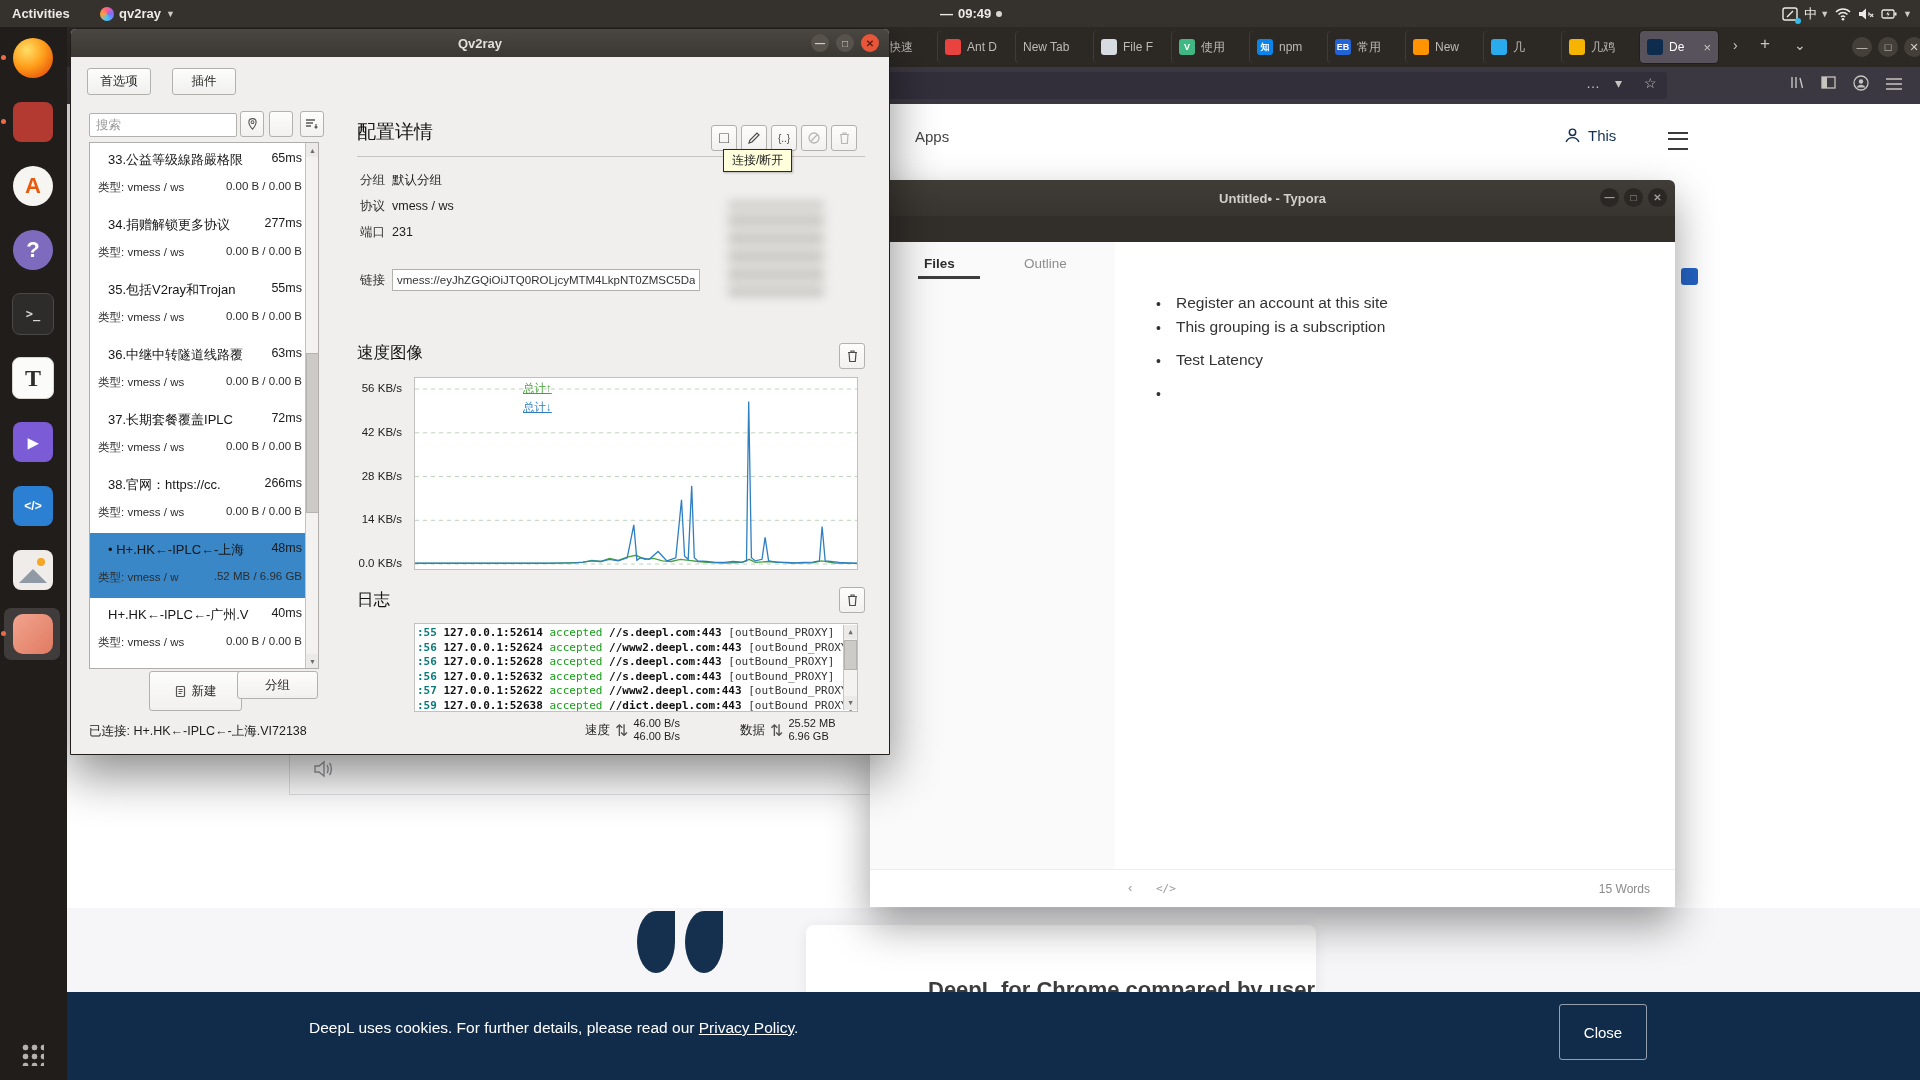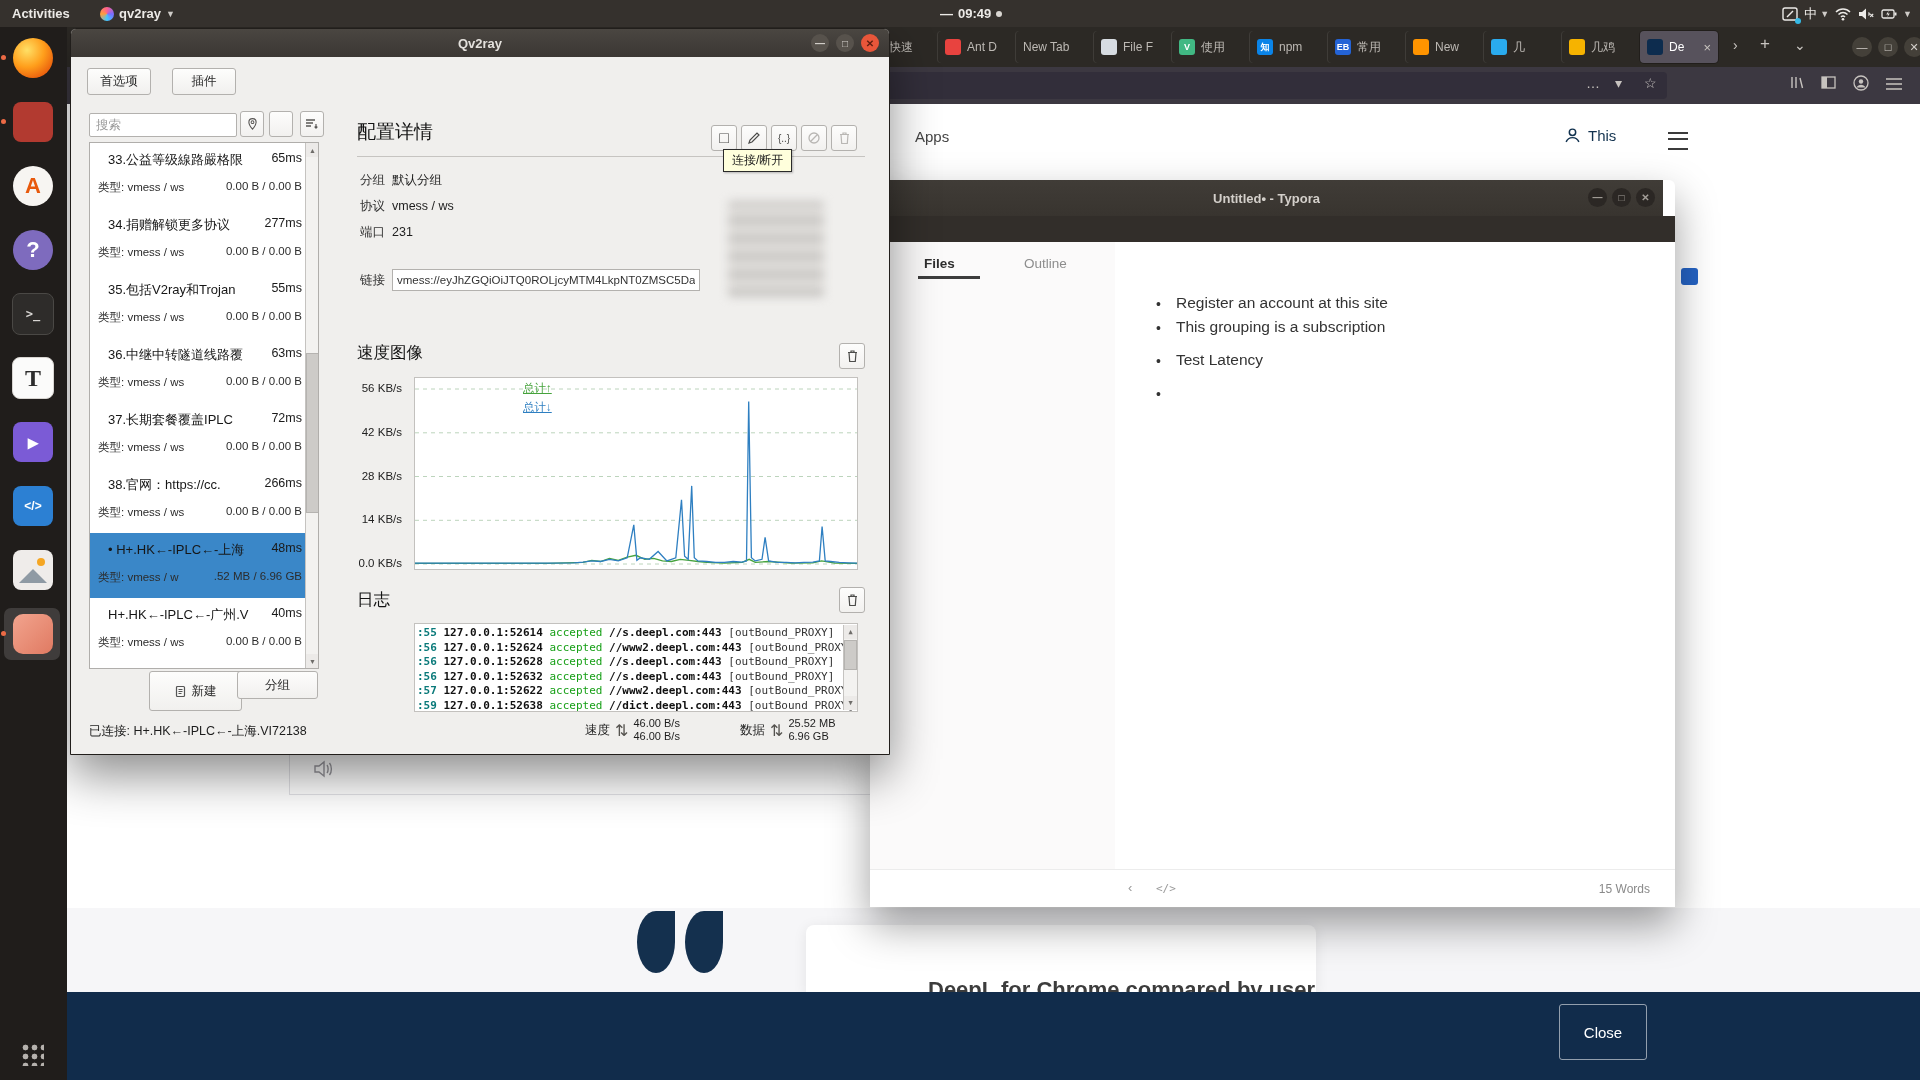--- a/index.html
+++ b/index.html
@@ -82,21 +82,21 @@
   #pg-float{position:absolute;left:1614px;top:164px;width:17px;height:17px;border-radius:3px;background:#2563c4;}
   
   #banner{position:absolute;left:0;top:888px;right:0;height:89px;background:#112c4b;color:#fff;z-index:5;}
   #banner-text{position:absolute;left:242px;top:27px;font-size:15.5px;}
   #banner-text a{color:#fff;}
   #banner-close{position:absolute;left:1492px;top:12px;width:86px;height:54px;border:1px solid rgba(255,255,255,.55);
      border-radius:3px;display:flex;align-items:center;justify-content:center;font-size:15px;background:transparent;color:#fff;}
   
   #typora{position:absolute;left:870px;top:180px;width:805px;height:727px;z-index:20;
           box-shadow:0 18px 42px rgba(0,0,0,.38);border-radius:6px 6px 0 0;overflow:hidden;background:#fff;}
-  #ty-titlebar{position:absolute;left:0;top:0;right:12px;height:36px;background:linear-gradient(#403c37,#38342f);
+  #ty-titlebar{position:absolute;left:0;top:0;right:0;height:36px;background:linear-gradient(#403c37,#38342f);
      display:flex;align-items:center;justify-content:center;color:#d3cfca;font-size:13px;font-weight:bold;}
   #ty-ctls{position:absolute;right:8px;top:8px;display:flex;gap:5px;}
   .ty-ctl{width:19px;height:19px;border-radius:50%;background:#2b2724;color:#a39e98;display:flex;align-items:center;justify-content:center;font-size:10px;}
   #ty-menubar{position:absolute;left:0;top:36px;right:0;height:26px;background:#322e2a;display:flex;align-items:center;
      gap:19px;padding-left:12px;color:#d0ccc7;font-size:13px;}
   #ty-sidebar{position:absolute;left:0;top:62px;width:245px;bottom:37px;background:#fbfafa;border-right:1px solid #e7e6e5;}
   #ty-tab-files{position:absolute;left:54px;top:14px;font-size:13.5px;font-weight:bold;color:#2e2e2e;}
   #ty-files-underline{position:absolute;left:48px;top:34px;width:62px;height:3px;background:#3d3d3d;}
   #ty-tab-outline{position:absolute;left:154px;top:14px;font-size:13.5px;color:#8d8d8d;}
   #ty-content{position:absolute;left:245px;top:62px;right:0;bottom:37px;background:#fff;padding-top:52px;box-sizing:border-box;}
@@ -339,20 +339,21 @@
       <div id="pg-quote">
           <div class="q9"></div>
           <div class="q9"></div>
         </div>
       <div id="pg-card">
         <h3>DeepL for Chrome compared by users — Google Translate</h3>
       </div>
       <div id="pg-float"></div>
 
       <div id="banner">
+        <div id="banner-text"><span>DeepL uses cookies. For further details, please read our </span><a href="#">Privacy Policy</a><span>.</span></div>
         <div id="banner-close">Close</div>
       </div>
     </div>
   </div>
 
   <div id="typora">
     <div id="ty-titlebar">
       <span>Untitled• - Typora</span>
       <span id="ty-ctls">
         <span class="ty-ctl">—</span>

